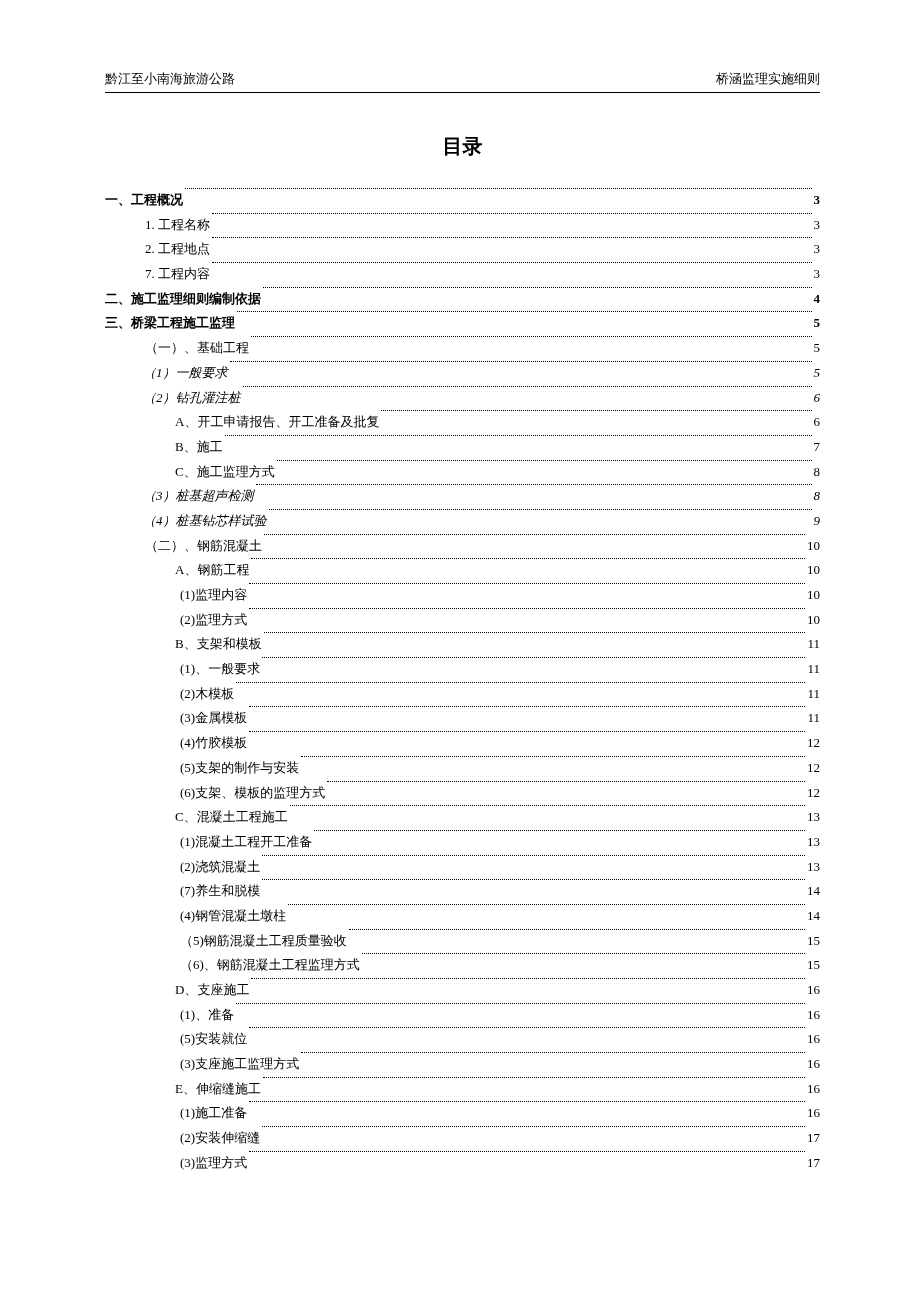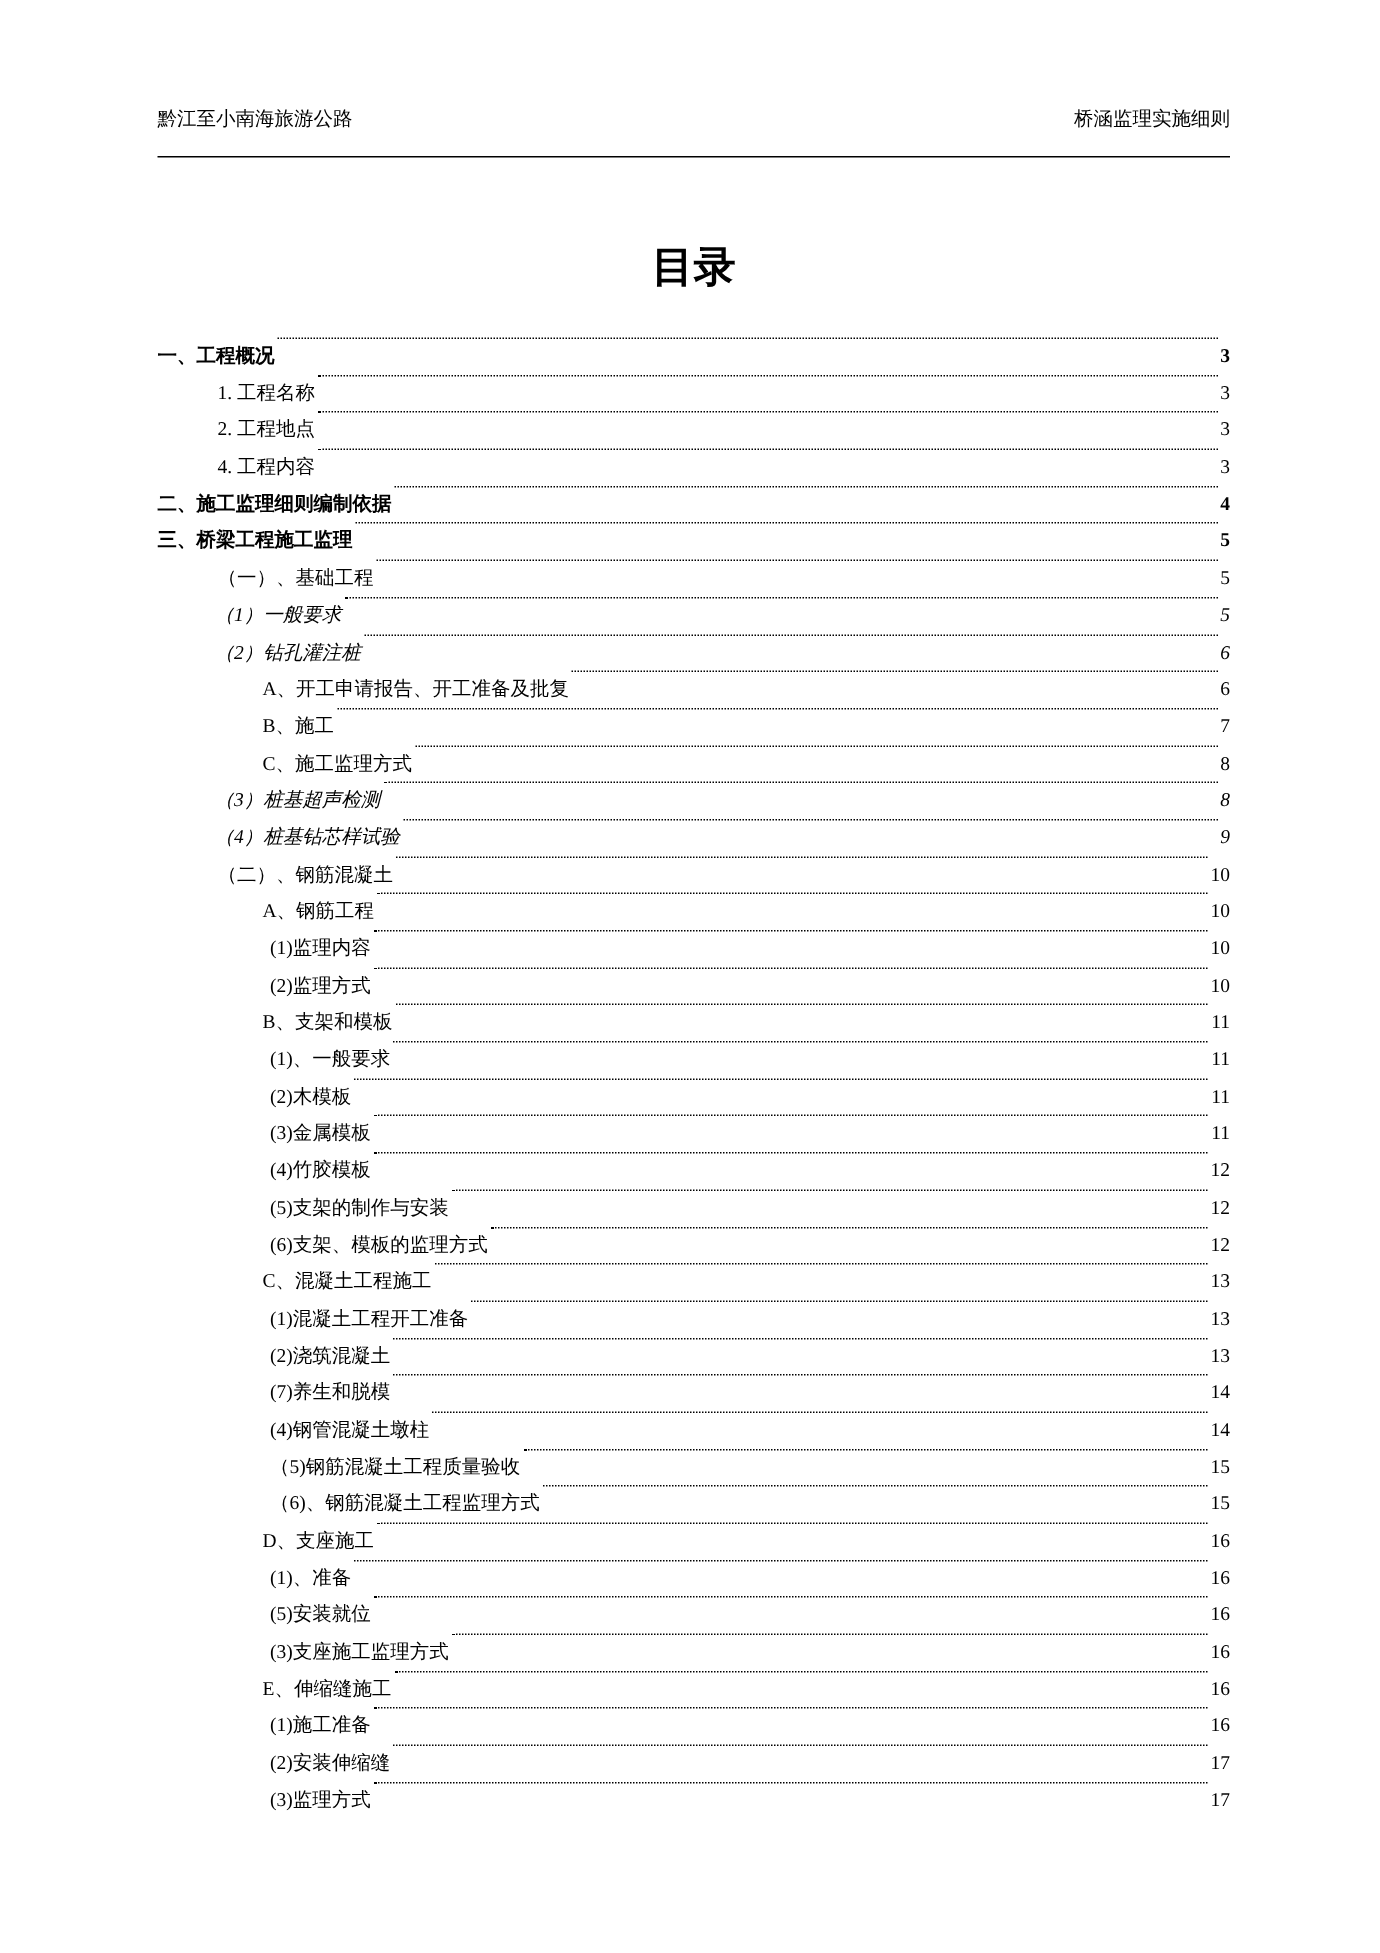--- a/index.html
+++ b/index.html
@@ -11,28 +11,28 @@
     width: 920px;
   }
   .page {
     padding: 70px 100px 60px 105px;
     box-sizing: border-box;
   }
   .header-line {
     display: flex;
     justify-content: space-between;
     font-size: 13px;
-    padding-bottom: 16px;
+    padding-bottom: 4px;
     border-bottom: 1px solid #000;
   }
   .title {
     text-align: center;
-    margin-top: 54px;
+    margin-top: 40px;
     margin-bottom: 28px;
-    font-size: 28px;
+    font-size: 20px;
     font-weight: bold;
   }
   .toc-row {
     display: flex;
     align-items: flex-start;
     font-size: 13px;
     margin: 0;
     line-height: 1.9;
   }
   .toc-row.bold .toc-label,
@@ -86,21 +86,21 @@
         <span class="toc-label">1. 工程名称</span>
         <span class="dots"></span>
         <span class="toc-page">3</span>
       </div>
       <div class="toc-row ind1">
         <span class="toc-label">2. 工程地点</span>
         <span class="dots"></span>
         <span class="toc-page">3</span>
       </div>
       <div class="toc-row ind1">
-        <span class="toc-label">4. 工程内容</span>
+        <span class="toc-label">7. 工程内容</span>
         <span class="dots"></span>
         <span class="toc-page">3</span>
       </div>
       <div class="toc-row bold">
         <span class="toc-label">二、施工监理细则编制依据</span>
         <span class="dots"></span>
         <span class="toc-page">4</span>
       </div>
       <div class="toc-row bold">
         <span class="toc-label">三、桥梁工程施工监理</span>

